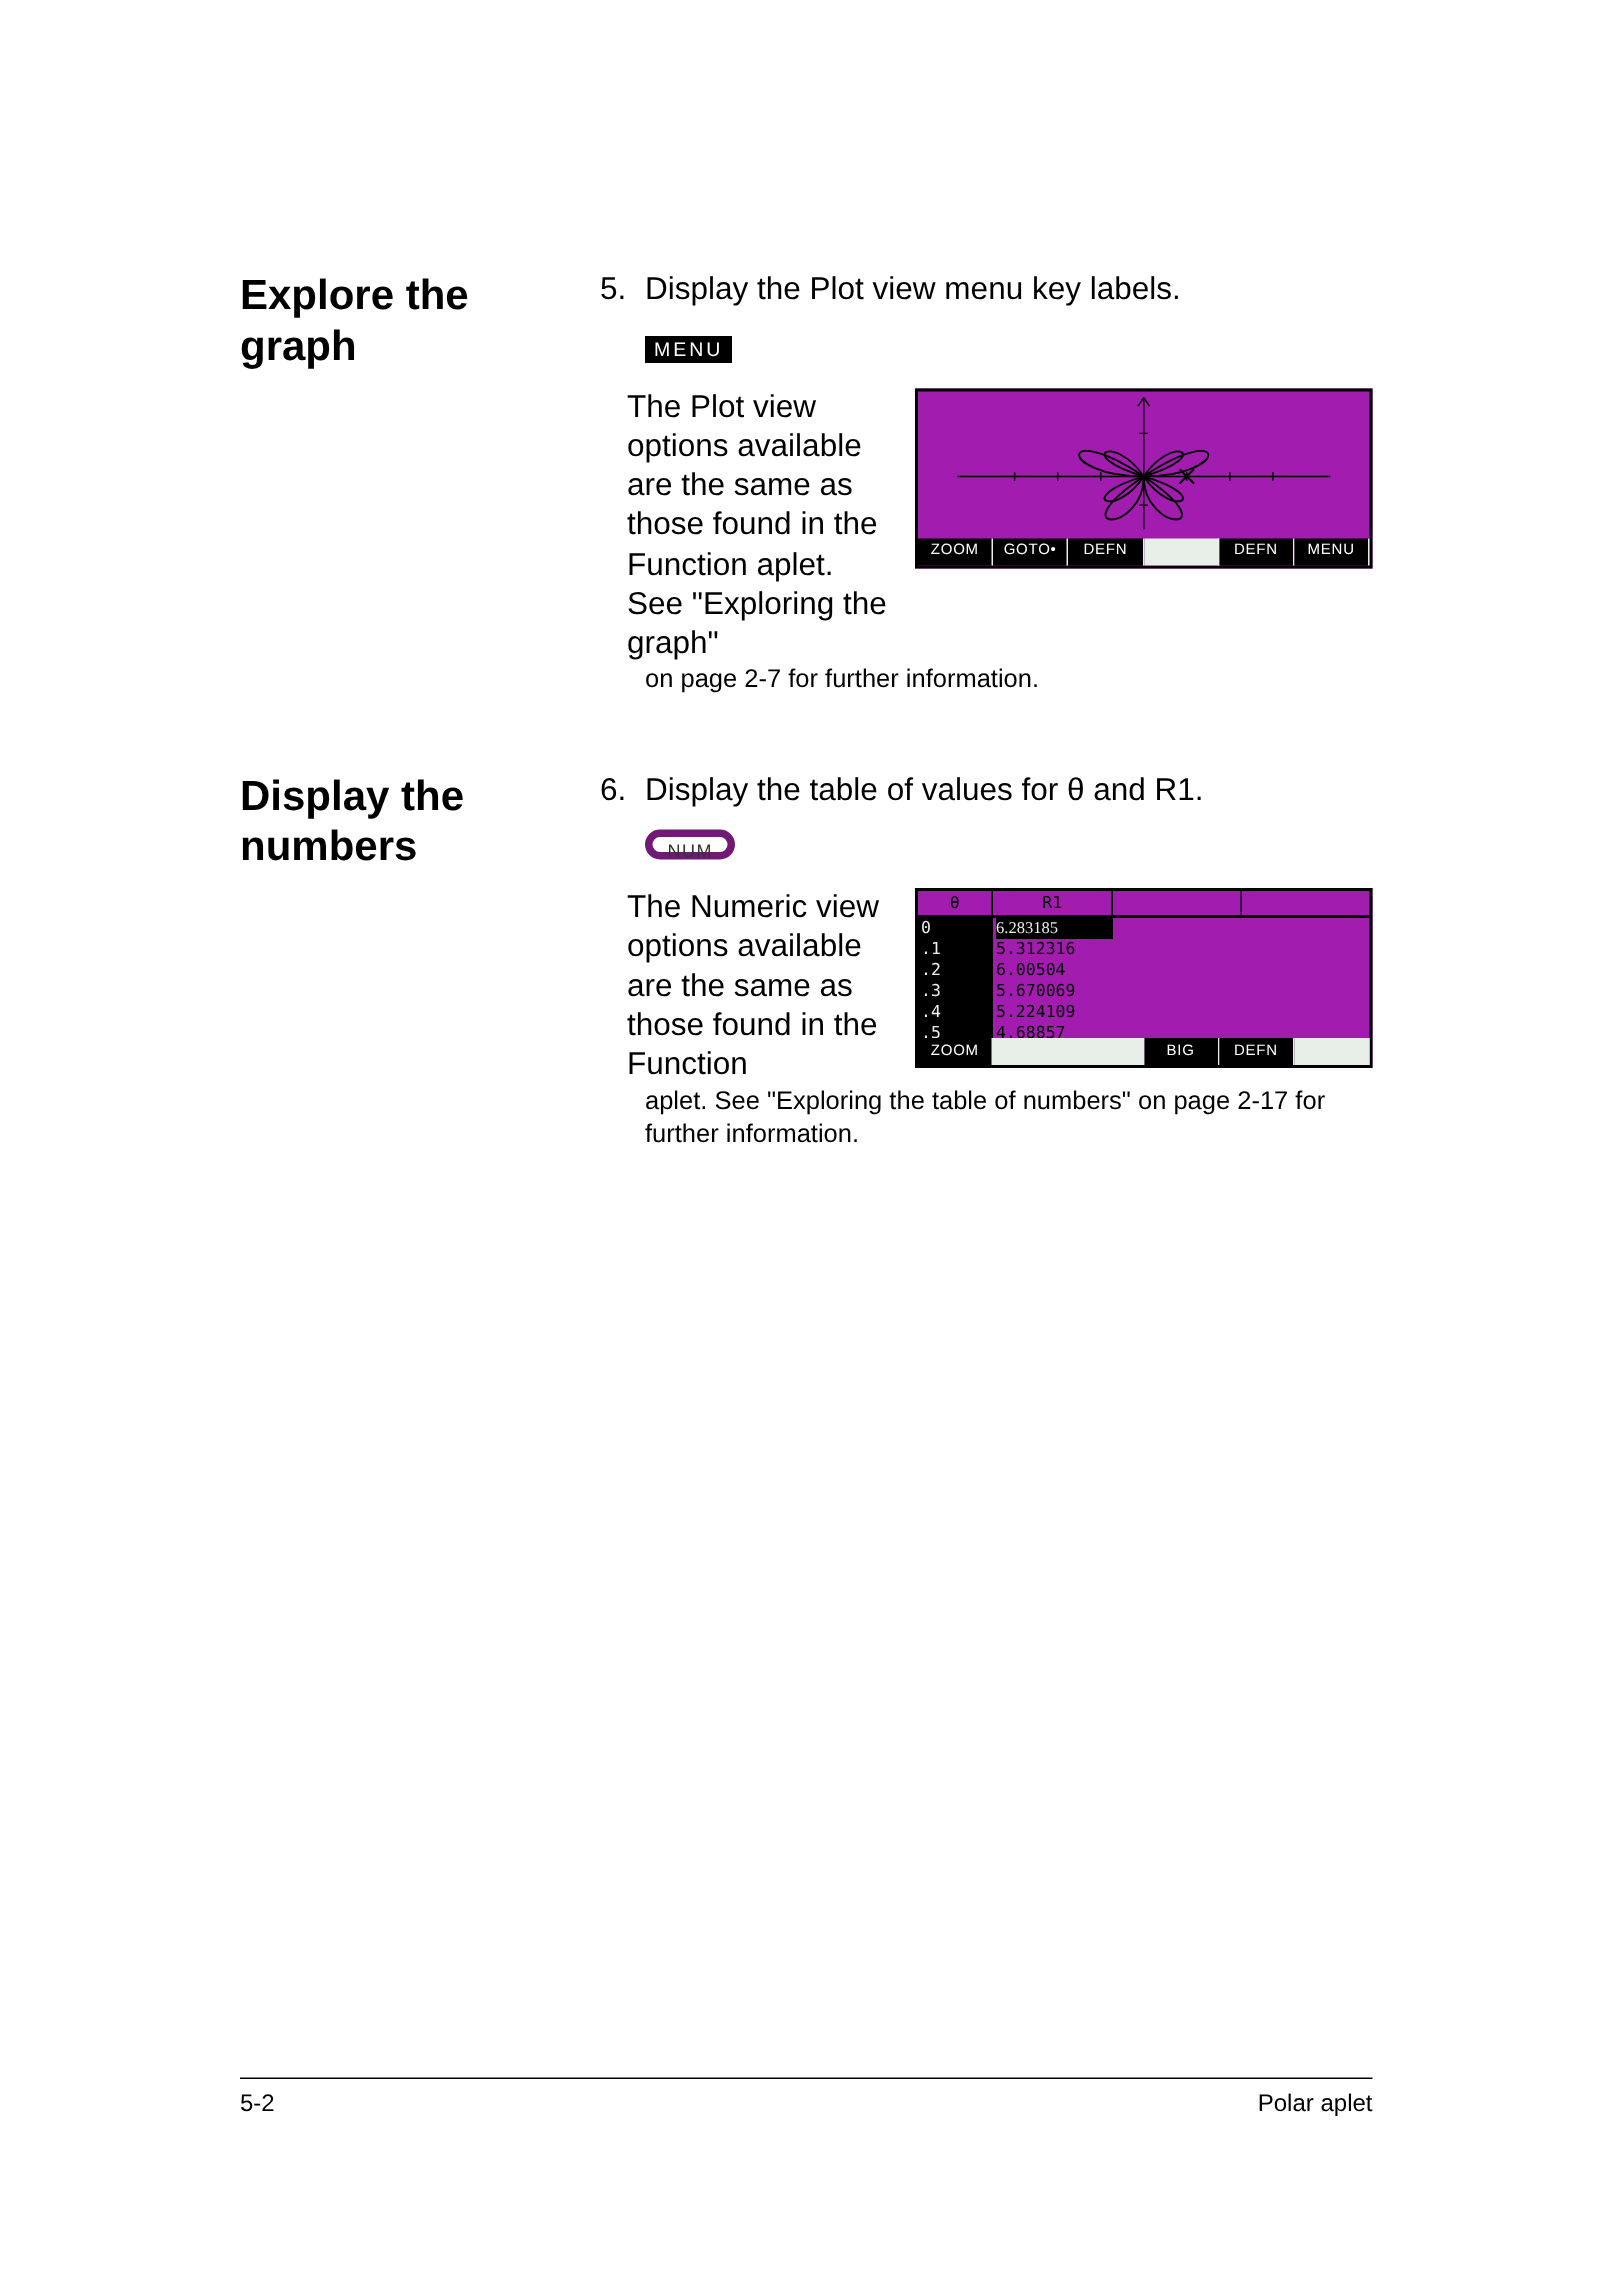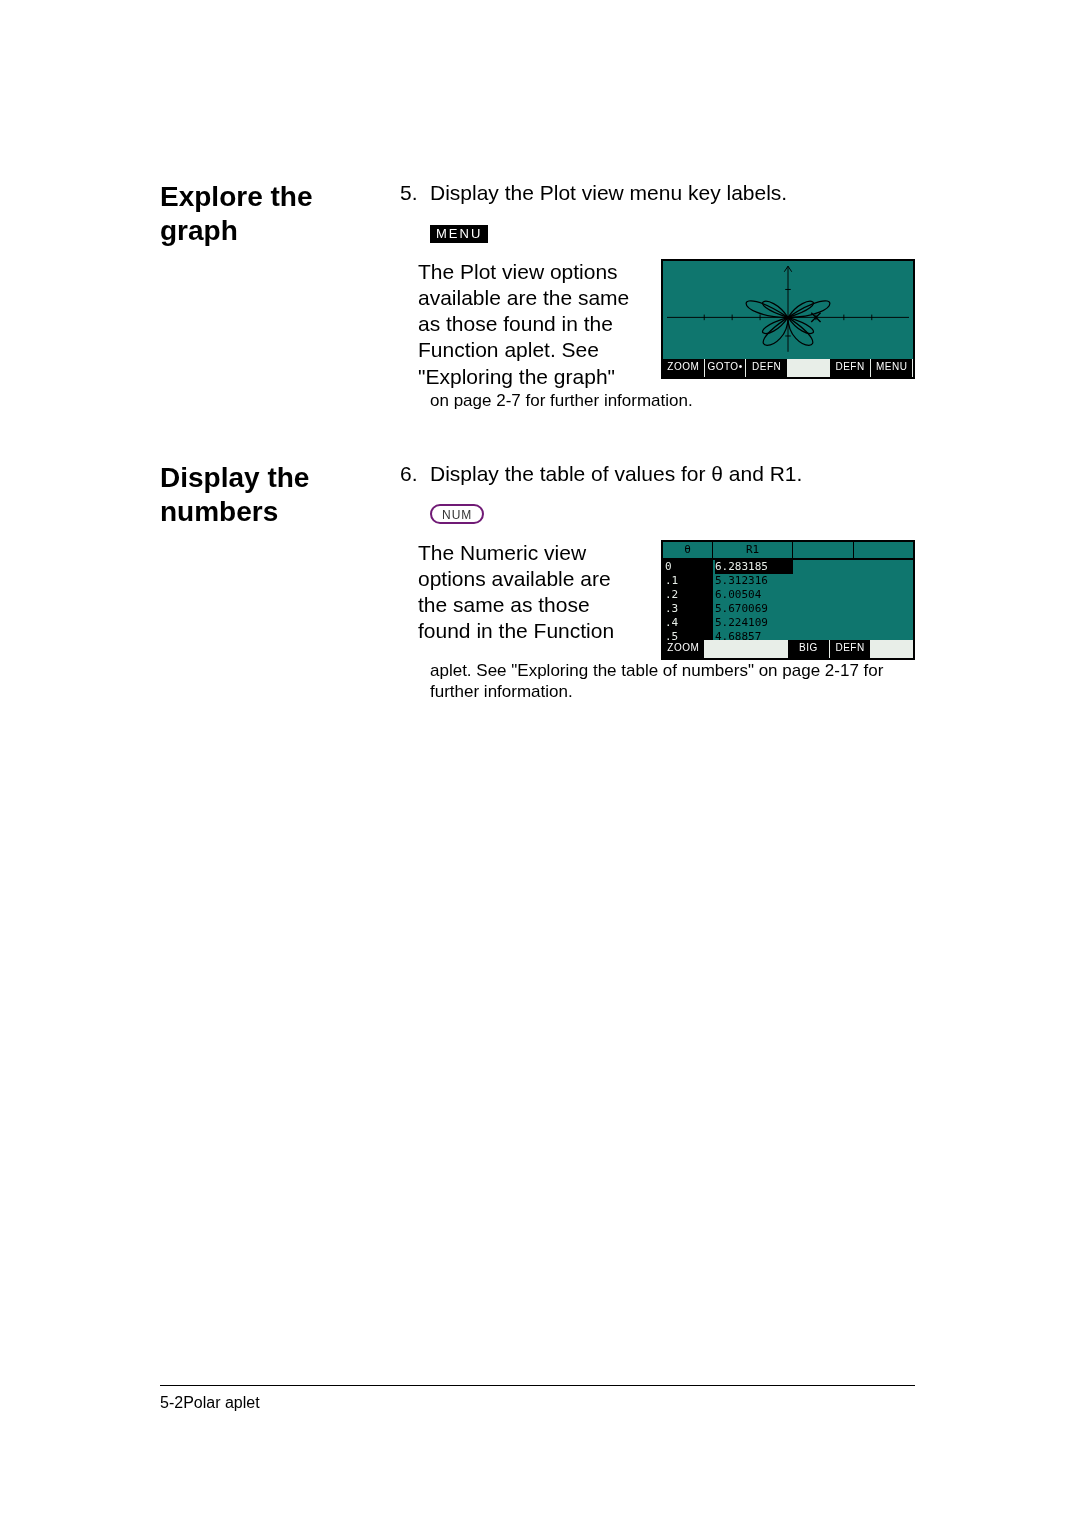--- a/index.html
+++ b/index.html
@@ -50,21 +50,21 @@
     color: #fff;
     font-size: 13px;
     letter-spacing: 2px;
     padding: 0 6px;
     height: 18px;
     line-height: 18px;
     font-family: Arial, sans-serif;
   }
   .key-box-light {
     display: inline-block;
-    border: 2px solid #701a75;
+    border: 5px solid #701a75;
     border-radius: 10px;
     font-size: 12px;
     letter-spacing: 1px;
     padding: 0 10px;
     height: 20px;
     line-height: 18px;
     color: #333;
     font-family: Arial, sans-serif;
   }
   .body-with-screenshot {
@@ -79,23 +79,23 @@
     line-height: 1.25;
     flex: 1;
   }
   .body-text-full {
     font-size: 17px;
     font-weight: 300;
     line-height: 1.25;
     margin-left: 30px;
   }
   .screenshot {
-    width: 254px;
+    width: 305px;
     border: 2px solid #000;
-    background: #0f766e;
+    background: #a21caf;
     flex-shrink: 0;
   }
   .screenshot-plot {
     height: 120px;
     position: relative;
   }
   .plot-canvas {
     position: absolute;
     top: 4px;
     left: 4px;
@@ -150,38 +150,39 @@
     font-size:11px;
     line-height: 14px;
     padding-left: 2px;
   }
   .val-col {
     width: 80px;
     font-size:11px;
     line-height: 14px;
     padding-left: 2px;
   }
-  .highlight { background:#000; color:#e8eee8; }
+  .highlight { background:#000; color:#e8eee8;font-family:Liberation Serif, serif; }
   .st-current {
     border-top:1px solid #000;
     font-size: 12px;
     padding-left: 4px;
     height: 14px;
   }
   .section2 {
     margin-top: 50px;
   }
   .footer {
     position: absolute;
     bottom: 115px;
     left: 160px;
     right: 165px;
     border-top: 1px solid #000;
     padding-top: 8px;
     display: flex;
+    justify-content: space-between;
     font-size: 16px;
     font-weight: 300;
   }
 </style>
 </head>
 <body>
 
 <div class="content">
 
   <div class="sidebar-heading">Explore the graph</div>

